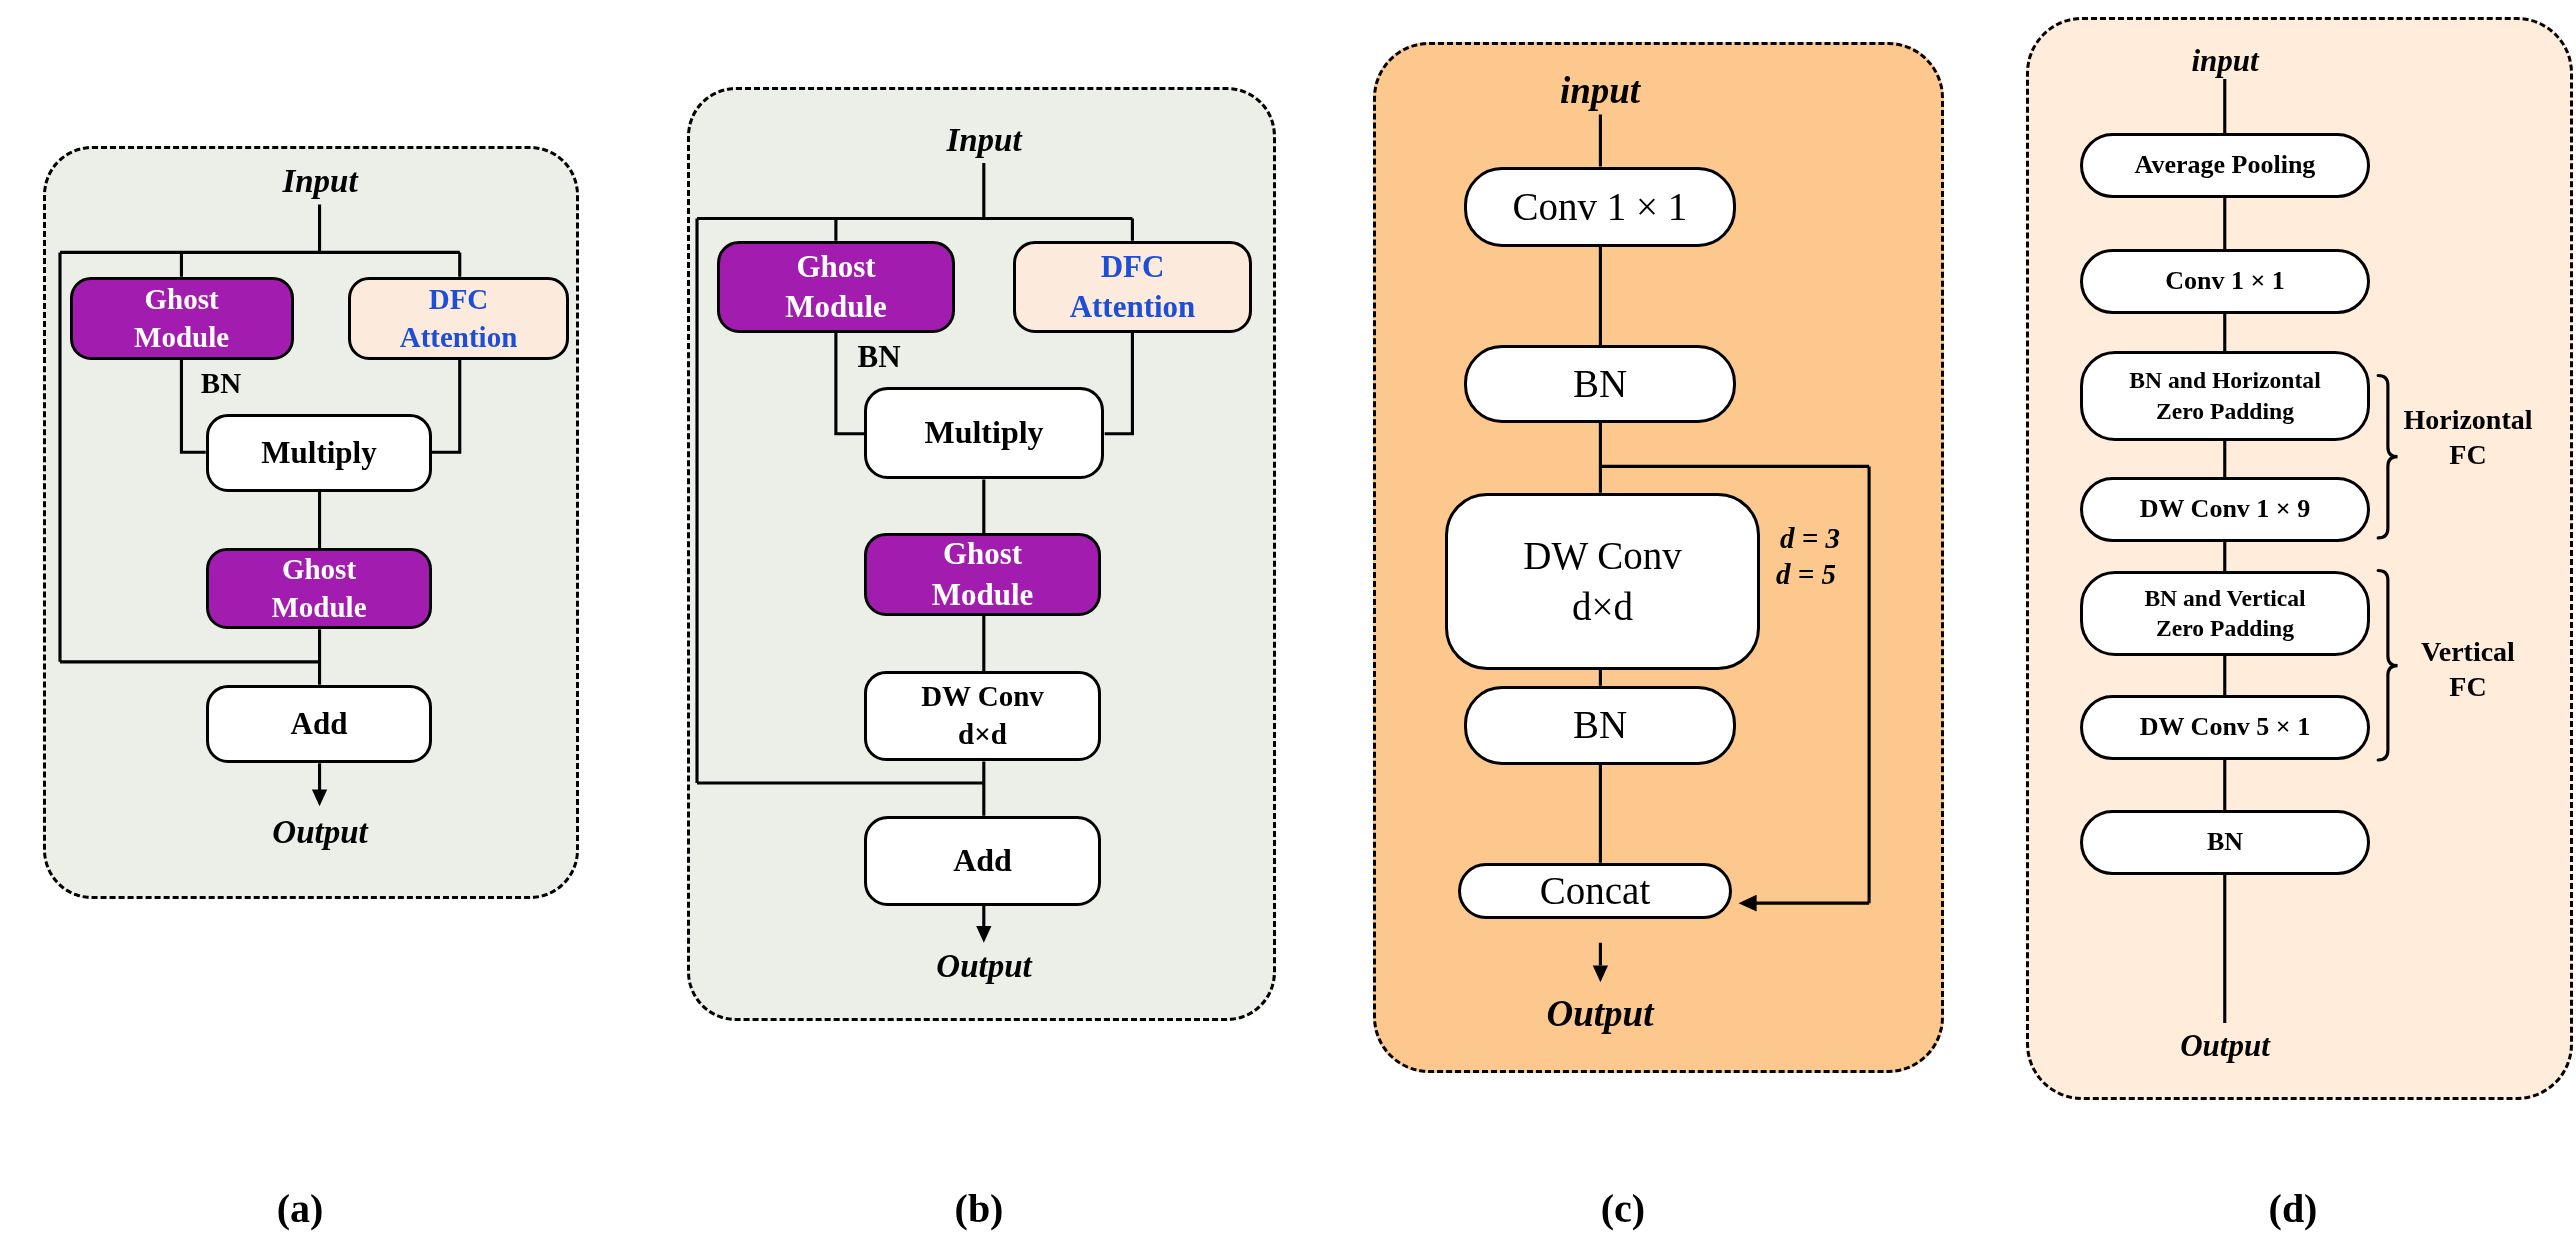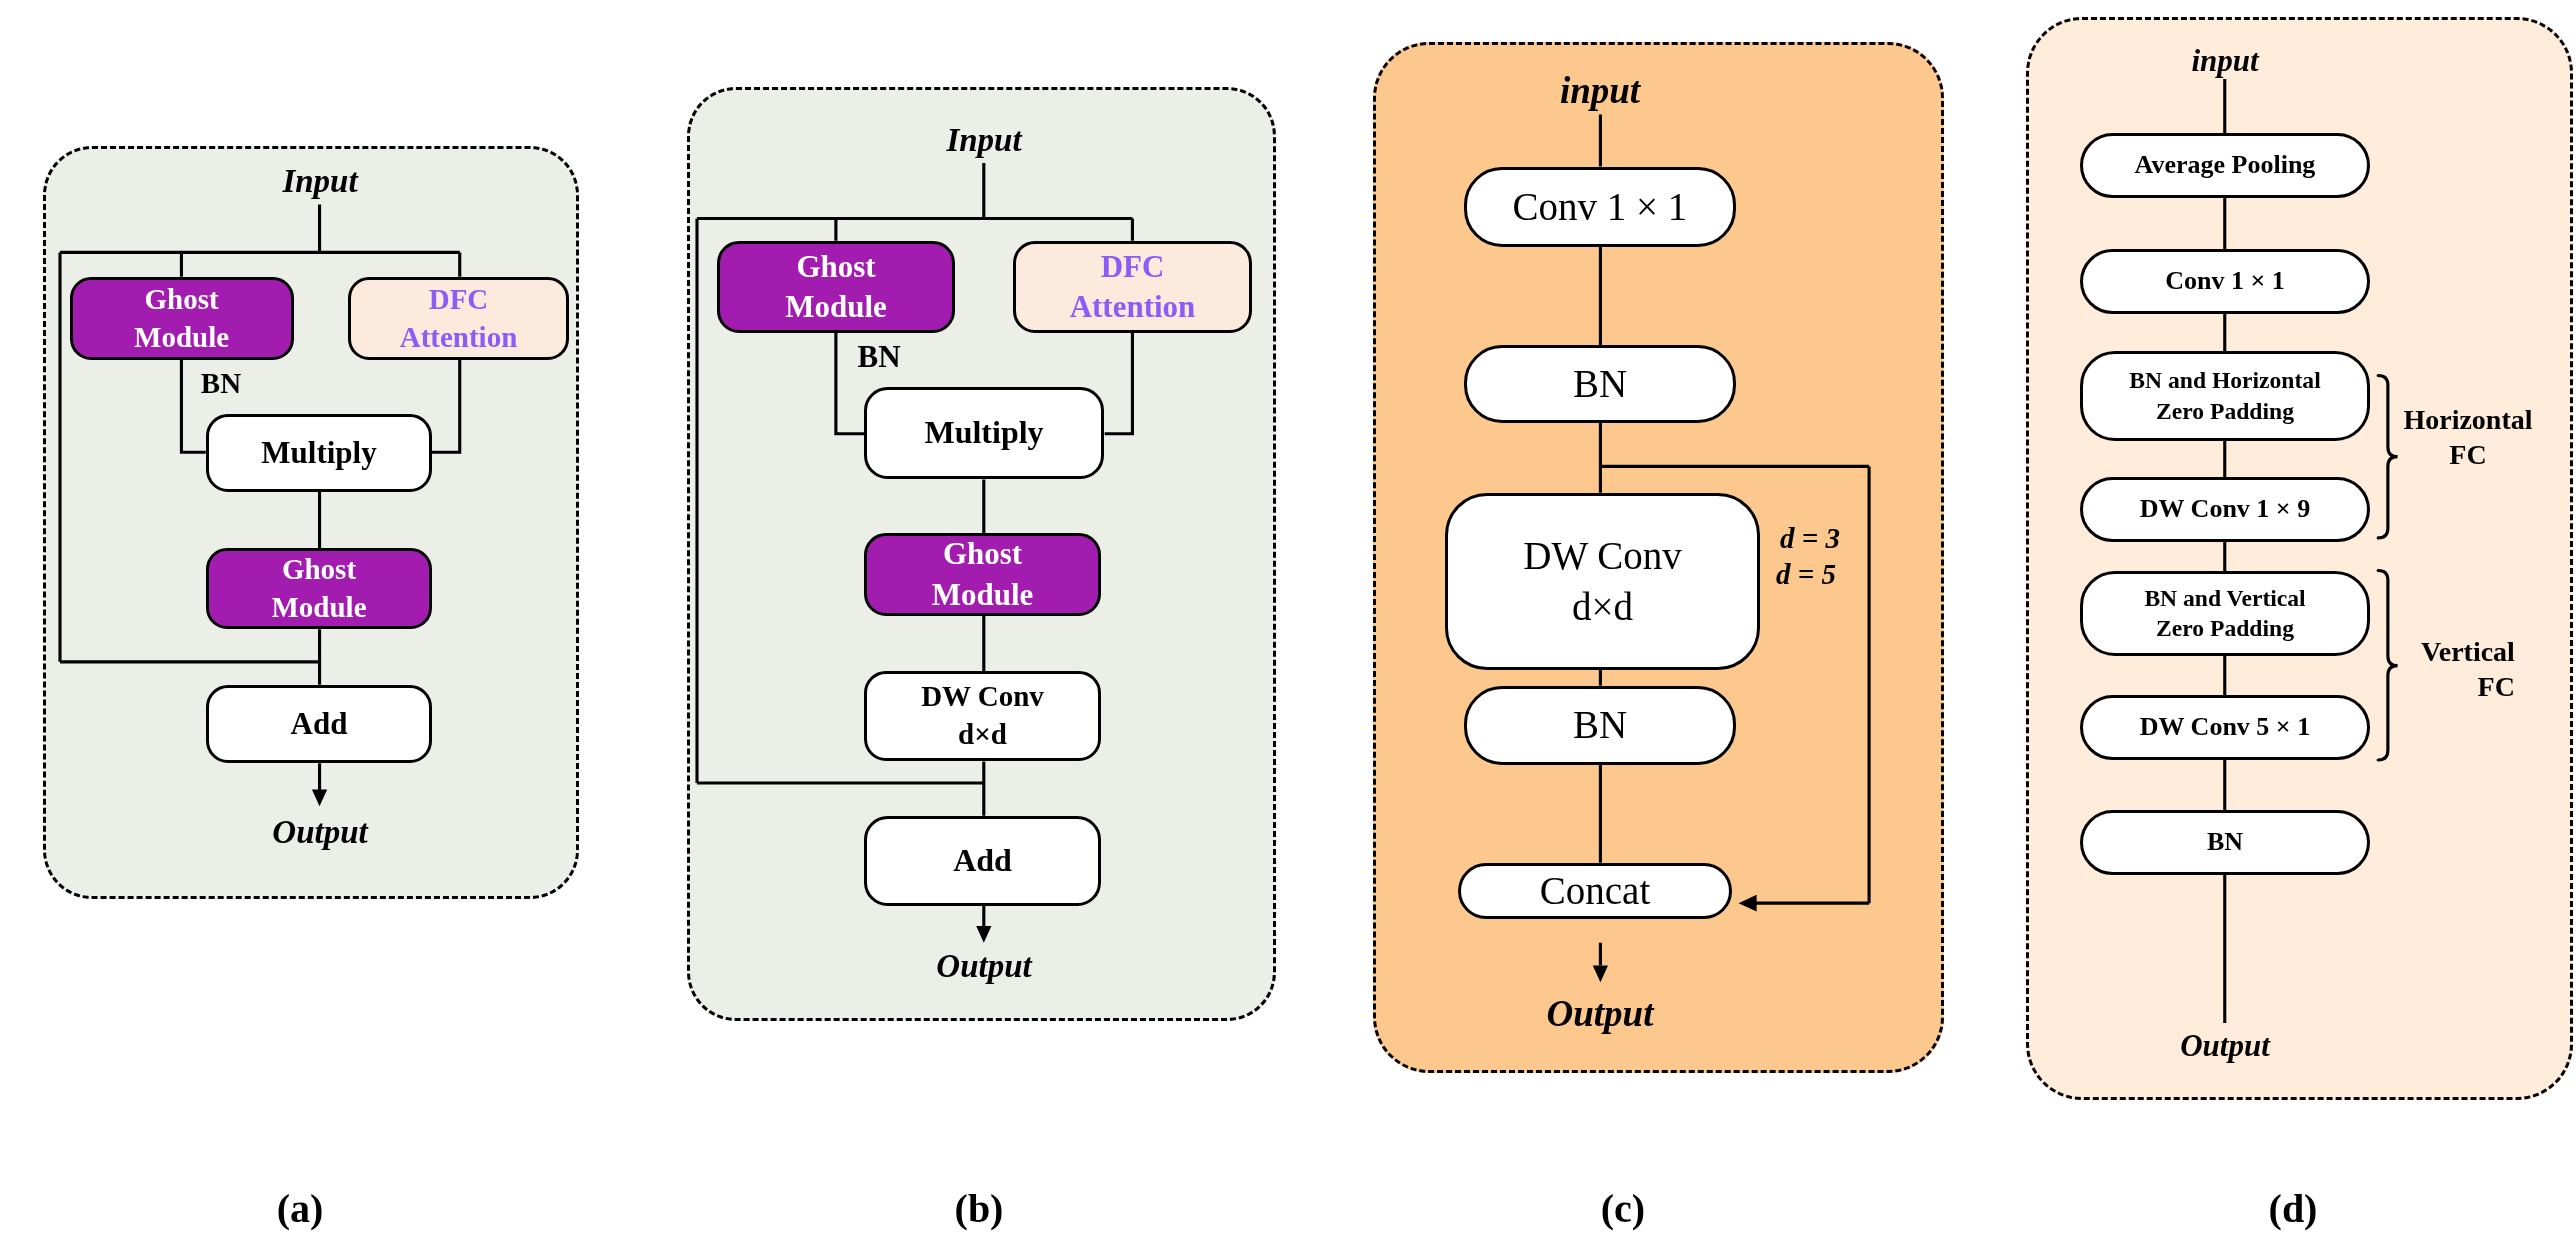--- a/index.html
+++ b/index.html
@@ -7,21 +7,21 @@
           font-family:"Liberation Serif","DejaVu Serif",serif;color:#000;}
   .panel{position:absolute;border:3.5px dashed #000;box-sizing:border-box;}
   .panel svg{position:absolute;left:0;top:0;}
   .pab{background:#ECEFE8;border-radius:49px;}
   .pc{background:#FDC88D;border-radius:56px;}
   .pd{background:#FFECDA;border-radius:56px;}
   .node{position:absolute;display:flex;align-items:center;justify-content:center;
         text-align:center;background:#fff;border:3.5px solid #000;box-sizing:border-box;
         white-space:pre-line;font-weight:bold;line-height:1.3;}
   .orange{background:#a21caf;color:#fff;}
-  .peach{background:#FCEADC;color:#8b5cf6;}
+  .peach{background:#FCEADC;color:#1d4ed8;}
   .rg{font-weight:normal;}
   .lbl{position:absolute;transform:translate(-50%,-50%);white-space:pre-line;
        text-align:center;line-height:1.25;}
   .io{font-style:italic;font-weight:bold;}
   .bn{font-weight:bold;}
   .ann{font-style:italic;font-weight:bold;}
   .caption{position:absolute;transform:translate(-50%,-50%);font-weight:bold;font-size:40px;}
   .wire{stroke:#000;stroke-width:4.5;fill:none;}
   .ah{fill:#000;stroke:none;}
   .brace{stroke:#000;stroke-width:4.5;fill:none;stroke-linecap:round;}
@@ -102,21 +102,21 @@
     <div class="node" style="left:51px;top:113px;width:290px;height:65px;font-size:26px;border-radius:33px;">Average Pooling</div>
     <div class="node" style="left:51px;top:229px;width:290px;height:65px;font-size:26px;border-radius:33px;">Conv 1 × 1</div>
     <div class="node" style="left:51px;top:331px;width:290px;height:90px;font-size:23.6px;border-radius:35px;">BN and Horizontal
 Zero Padding</div>
     <div class="node" style="left:51px;top:457px;width:290px;height:65px;font-size:26px;border-radius:33px;">DW Conv 1 × 9</div>
     <div class="lbl bn" style="left:439px;top:417px;font-size:28px;">Horizontal
 FC</div>
     <div class="node" style="left:51px;top:551px;width:290px;height:85px;font-size:23.6px;border-radius:35px;">BN and Vertical
 Zero Padding</div>
     <div class="node" style="left:51px;top:675px;width:290px;height:65px;font-size:26px;border-radius:33px;text-align:center;">DW Conv 5 × 1</div>
-    <div class="lbl bn" style="left:439px;top:649px;font-size:28px;text-align:right;">Vertical
+    <div class="lbl bn" style="left:439px;top:649px;font-size:28px;">Vertical
 FC</div>
     <div class="node" style="left:51px;top:790px;width:290px;height:65px;font-size:26px;border-radius:33px;">BN</div>
     <div class="lbl io" style="left:196px;top:1026px;font-size:31px;">Output</div>
   </div>
 
   <div class="caption" style="left:300px;top:1208px;">(a)</div>
   <div class="caption" style="left:979px;top:1208px;">(b)</div>
   <div class="caption" style="left:1623px;top:1208px;">(c)</div>
   <div class="caption" style="left:2293px;top:1208px;">(d)</div>
 

